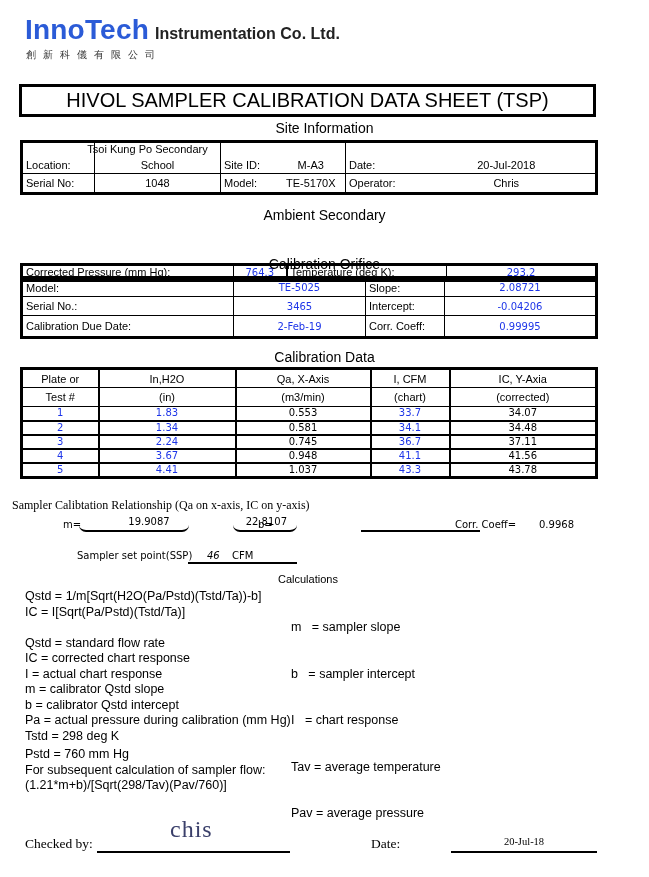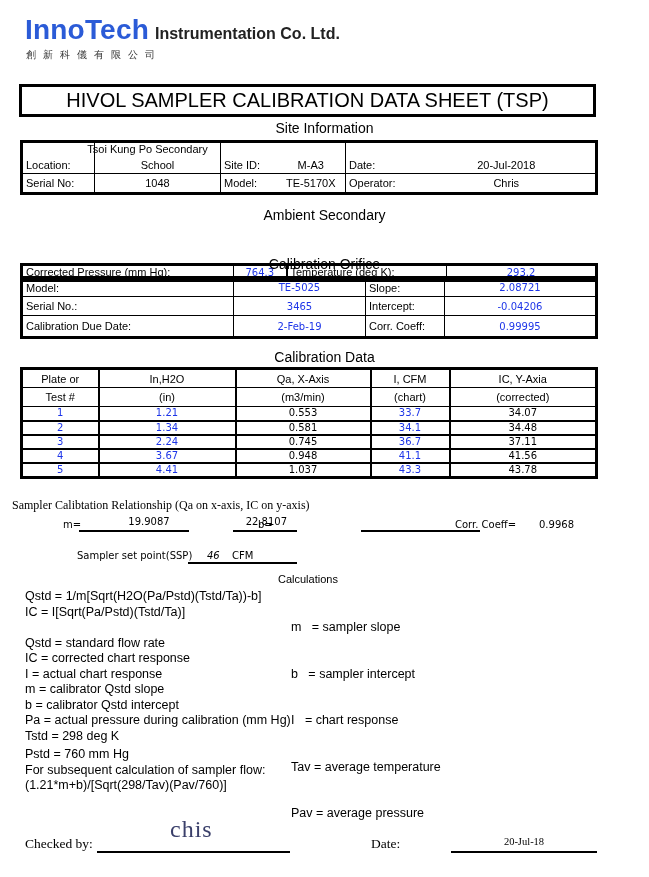--- a/index.html
+++ b/index.html
@@ -36,21 +36,21 @@
   .ori td { border: 1px solid #000; height: 19px; }
 
   
   .cal { left: 20px; top: 367px; width: 578px; border: 3px solid #000; }
   .cal td { border: 1px solid #000; text-align: center; height: 19px; }
   .cal tr.drow td { height: 14px; line-height: 12px; border-bottom: 2px solid #000; }
   .cal td.vl { border-left: 2px solid #000; }
 
   .serif { font-family: "Liberation Serif", serif; }
   .rel-title { left: 12px; top: 498px; font-size: 12px; }
-  .calib-lbl { font-family: "DejaVu Sans", sans-serif; font-size: 10px; color: #000; }
+  .calib-lbl { font-family: "DejaVu Sans", sans-serif; font-size: 10px; color: #000; border-radius: 7px; }
   .uline { border-bottom: 2px solid #000; height: 16px; }
 
   .formula { font-family: Liberation Sans, sans-serif; font-size: 12.5px; line-height: 15.5px; }
 </style>
 </head>
 <body>
 
 <div class="abs brand">
   <span class="brand-main">InnoTech</span><span class="brand-sub">Instrumentation Co. Ltd.</span>
 </div>
@@ -158,21 +158,21 @@
   </tr>
   <tr>
     <td>Test #</td>
     <td class="vl">(in)</td>
     <td class="vl">(m3/min)</td>
     <td class="vl">(chart)</td>
     <td class="vl">(corrected)</td>
   </tr>
   <tr class="drow">
     <td class="blue">1</td>
-    <td class="blue vl">1.21</td>
+    <td class="blue vl">1.83</td>
     <td class="vl calib-lbl">0.553</td>
     <td class="blue vl">33.7</td>
     <td class="vl calib-lbl">34.07</td>
   </tr>
   <tr class="drow">
     <td class="blue">2</td>
     <td class="blue vl">1.34</td>
     <td class="vl calib-lbl">0.581</td>
     <td class="blue vl">34.1</td>
     <td class="vl calib-lbl">34.48</td>

